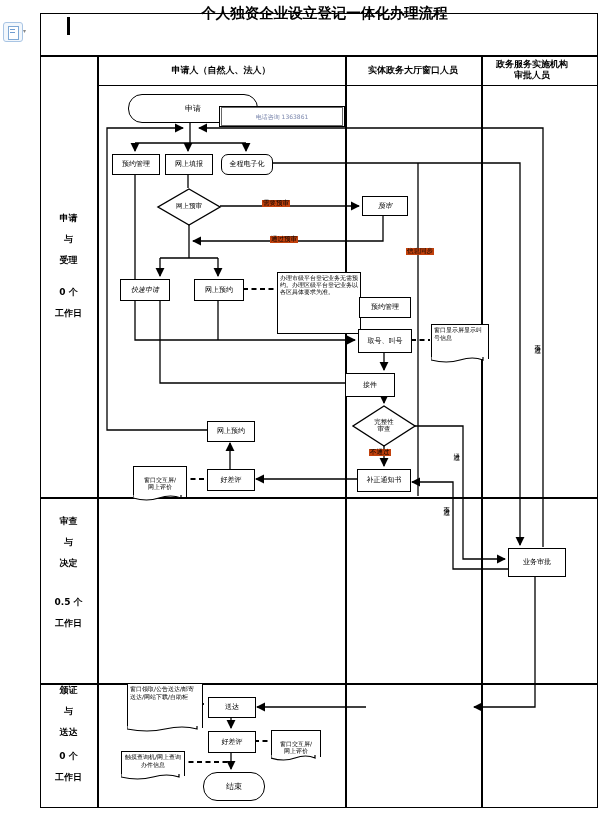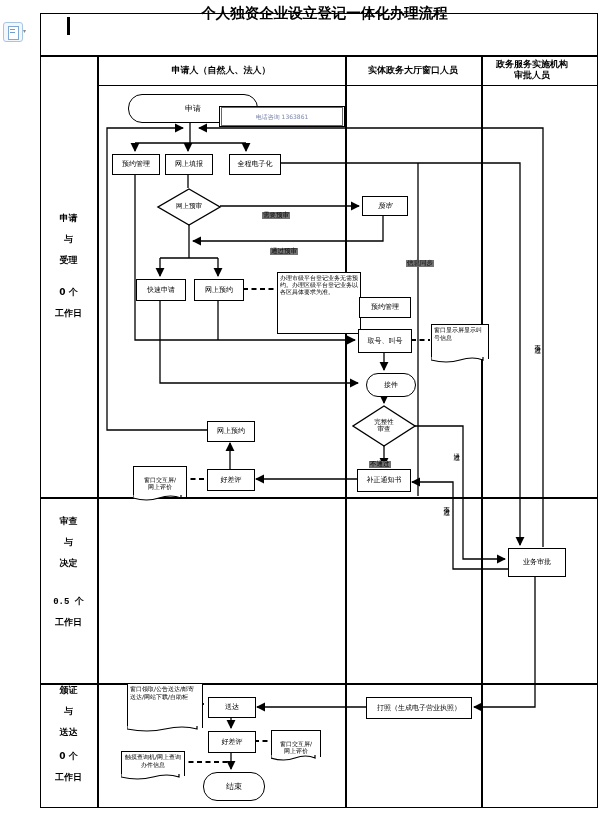--- a/index.html
+++ b/index.html
@@ -9,21 +9,21 @@
   #connectors{position:absolute;left:0;top:0;z-index:2;pointer-events:none;}
   .box{position:absolute;border:1.3px solid #000;background:#fff;display:flex;
        align-items:center;justify-content:center;text-align:center;
        font-size:7px;line-height:1.15;z-index:3;}
   .stadium{border-radius:14px;border-width:1.6px;font-size:8px;}
   .dtext{position:absolute;z-index:4;font-size:6.5px;line-height:1.15;text-align:center;
          display:flex;align-items:center;justify-content:center;white-space:pre-line;}
   .doc{position:absolute;background:#fff;border:1.2px solid #000;border-bottom:none;
        z-index:3;font-size:6px;line-height:1.25;text-align:left;padding:1px 2px 3px;}
   .doc svg{position:absolute;left:-1.2px;bottom:-6px;}
-  .elabel{position:absolute;z-index:4;font-size:6.5px;line-height:1.1;background:#737373;padding:0 1px;margin-top:12px;}
+  .elabel{position:absolute;z-index:4;font-size:6.5px;line-height:1.1;background:#c2410c;padding:0 1px;}
   .vlabel{position:absolute;z-index:4;font-size:6.5px;line-height:1.05;
           writing-mode:vertical-rl;letter-spacing:1px;}
   .hdr{position:absolute;z-index:2;font-weight:bold;font-size:9px;display:flex;
        align-items:center;justify-content:center;text-align:center;white-space:pre-line;line-height:1.4;}
   .stage{position:absolute;z-index:2;font-weight:bold;font-size:9px;white-space:pre-line;
          text-align:center;line-height:2.35;width:57px;left:40px;}
   #title{position:absolute;left:40px;top:4px;width:569px;text-align:center;
          font-size:14.5px;font-weight:bold;z-index:2;}
   #paste-icon{position:absolute;left:3px;top:22px;width:18px;height:18px;border:1px solid #a9c5e4;
          border-radius:3px;background:#f2f7fc;z-index:5;}
@@ -64,21 +64,21 @@
 审批人员</div>
 
   <div class="stage" style="top:208px;">申请
 与
 受理</div>
   <div class="stage" style="top:282px;">0 个
 工作日</div>
   <div class="stage" style="top:511px;">审查
 与
 决定</div>
-  <div class="stage" style="top:592px;font-family:Liberation Mono, monospace;">0.5 个
+  <div class="stage" style="top:592px;">0.5 个
 工作日</div>
   <div class="stage" style="top:680px;">颁证
 与
 送达</div>
   <div class="stage" style="top:746px;">0 个
 工作日</div>
 
   <svg id="connectors" width="605" height="816">
     <defs>
       <marker id="arr" viewBox="0 0 10 10" refX="9" refY="5" markerWidth="7" markerHeight="7" orient="auto-start-reverse">
@@ -128,23 +128,23 @@
       <polygon points="384,406 415,426 384,446 353,426" fill="#fff" stroke-width="1.4"></polygon>
     </g>
   </svg>
 
   <div class="box stadium" style="left:128px;top:94px;width:128px;height:27px;">申请</div>
   <div class="box" style="left:219px;top:106px;width:122px;height:17px;border-width:1.6px;padding:1px;">
     <div class="phone-inner">电话咨询 1363861</div>
   </div>
   <div class="box" style="left:112px;top:154px;width:46px;height:19px;">预约管理</div>
   <div class="box" style="left:165px;top:154px;width:46px;height:19px;">网上填报</div>
-  <div class="box" style="left:229px;top:154px;width:50px;height:19px;">全程电子化</div>
+  <div class="box" style="left:221px;top:154px;width:50px;height:19px;border-radius:7px;">全程电子化</div>
   <div class="dtext" style="left:159px;top:200px;width:60px;height:14px;text-align:center;">网上预审</div>
-  <div class="box" style="left:136px;top:279px;width:48px;height:20px;">快速申请</div>
+  <div class="box" style="left:120px;top:279px;width:48px;height:20px;font-style:italic;">快速申请</div>
   <div class="box" style="left:194px;top:279px;width:48px;height:20px;">网上预约</div>
   <div class="box" style="left:277px;top:272px;width:78px;height:56px;border-width:1.6px;font-size:6px;text-align:left;align-items:flex-start;justify-content:flex-start;padding:2px;">办理市级平台登记业务无需预约。办理区级平台登记业务以各区具体要求为准。</div>
   <div class="box" style="left:207px;top:421px;width:46px;height:19px;">网上预约</div>
   <div class="box" style="left:207px;top:469px;width:46px;height:20px;">好差评</div>
   <div class="doc" style="left:133px;top:466px;width:48px;height:26px;text-align:center;white-space:pre-line;">
     <span>窗口交互屏/
 网上评价</span>
     <svg width="51" height="9">
         <path d="M0,1 L0,4 Q14,8 26,4 Q38,0 48,4 L48,1" fill="#fff" stroke="#000" stroke-width="1.2"></path>
       </svg>
@@ -152,28 +152,27 @@
 
   <div class="box" style="left:362px;top:196px;width:44px;height:18px;font-style:italic;">预审</div>
   <div class="box" style="left:359px;top:297px;width:50px;height:19px;">预约管理</div>
   <div class="box" style="left:358px;top:329px;width:52px;height:22px;">取号、叫号</div>
   <div class="doc" style="left:431px;top:324px;width:52px;height:30px;">
     <span>窗口显示屏显示叫号信息</span>
     <svg width="55" height="9">
         <path d="M0,1 L0,4 Q16,8 29,4 Q42,0 52,4 L52,1" fill="#fff" stroke="#000" stroke-width="1.2"></path>
       </svg>
   </div>
-  <div class="box" style="left:366px;top:373px;width:48px;height:22px;border-radius:12px;">接件</div>
+  <div class="box" style="left:345px;top:373px;width:48px;height:22px;">接件</div>
   <div class="dtext" style="left:354px;top:412px;width:60px;height:28px;">完整性
 审查</div>
   <div class="box" style="left:357px;top:469px;width:52px;height:21px;">补正通知书</div>
 
   <div class="box" style="left:508px;top:548px;width:56px;height:27px;">业务审批</div>
 
-  <div class="box" style="left:366px;top:697px;width:104px;height:20px;">打照（生成电子营业执照）</div>
   <div class="box" style="left:208px;top:697px;width:46px;height:19px;">送达</div>
   <div class="doc" style="left:127px;top:683px;width:70px;height:40px;">
     <span>窗口领取/公告送达/邮寄送达/网站下载/自助柜</span>
     <svg width="73" height="9">
         <path d="M0,1 L0,4 Q21,8 38,4 Q56,0 70,4 L70,1" fill="#fff" stroke="#000" stroke-width="1.2"></path>
       </svg>
   </div>
   <div class="box" style="left:208px;top:731px;width:46px;height:20px;">好差评</div>
   <div class="doc" style="left:271px;top:730px;width:44px;height:22px;text-align:center;white-space:pre-line;">
     <span>窗口交互屏/

